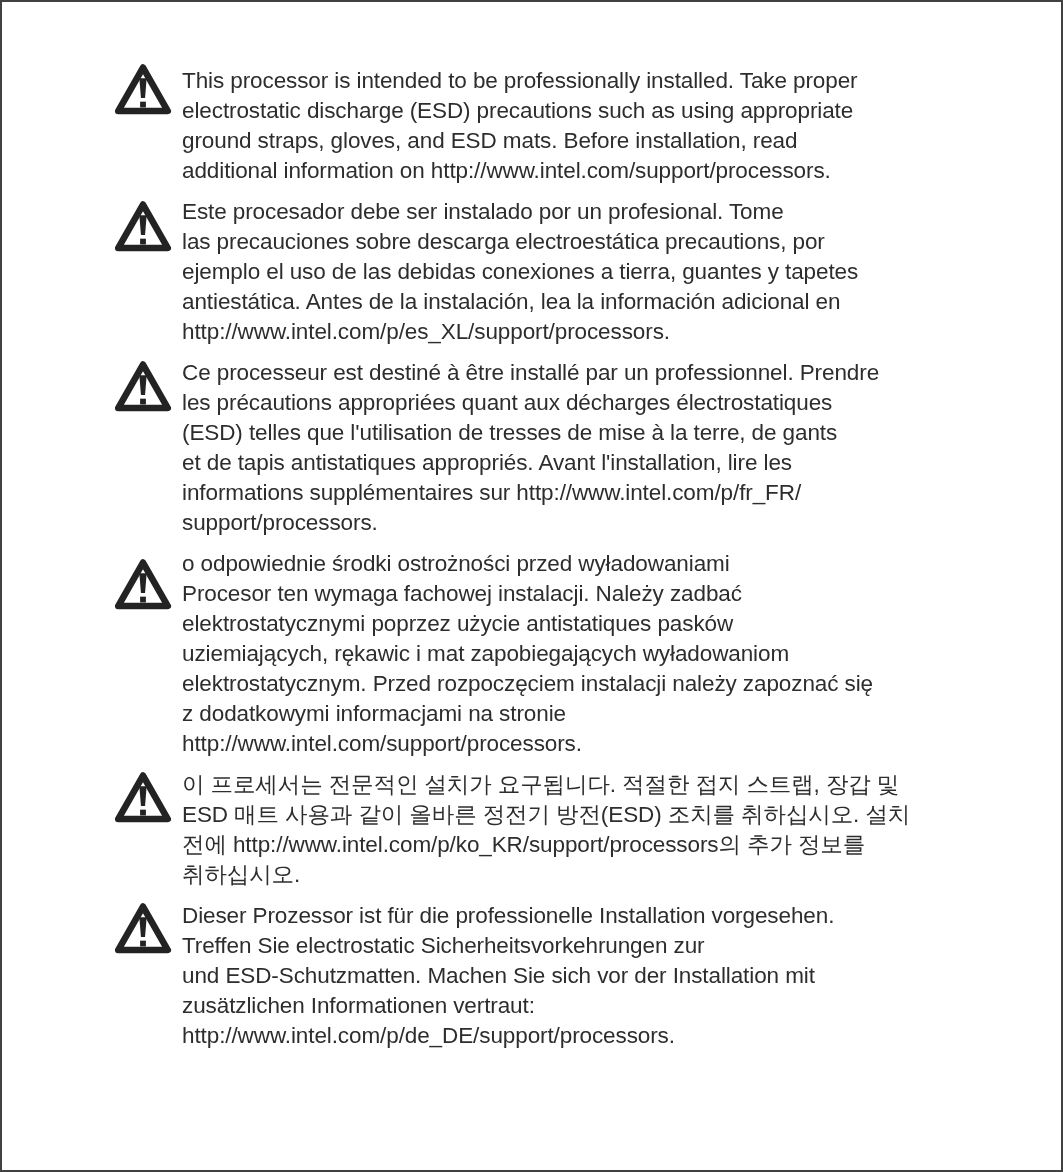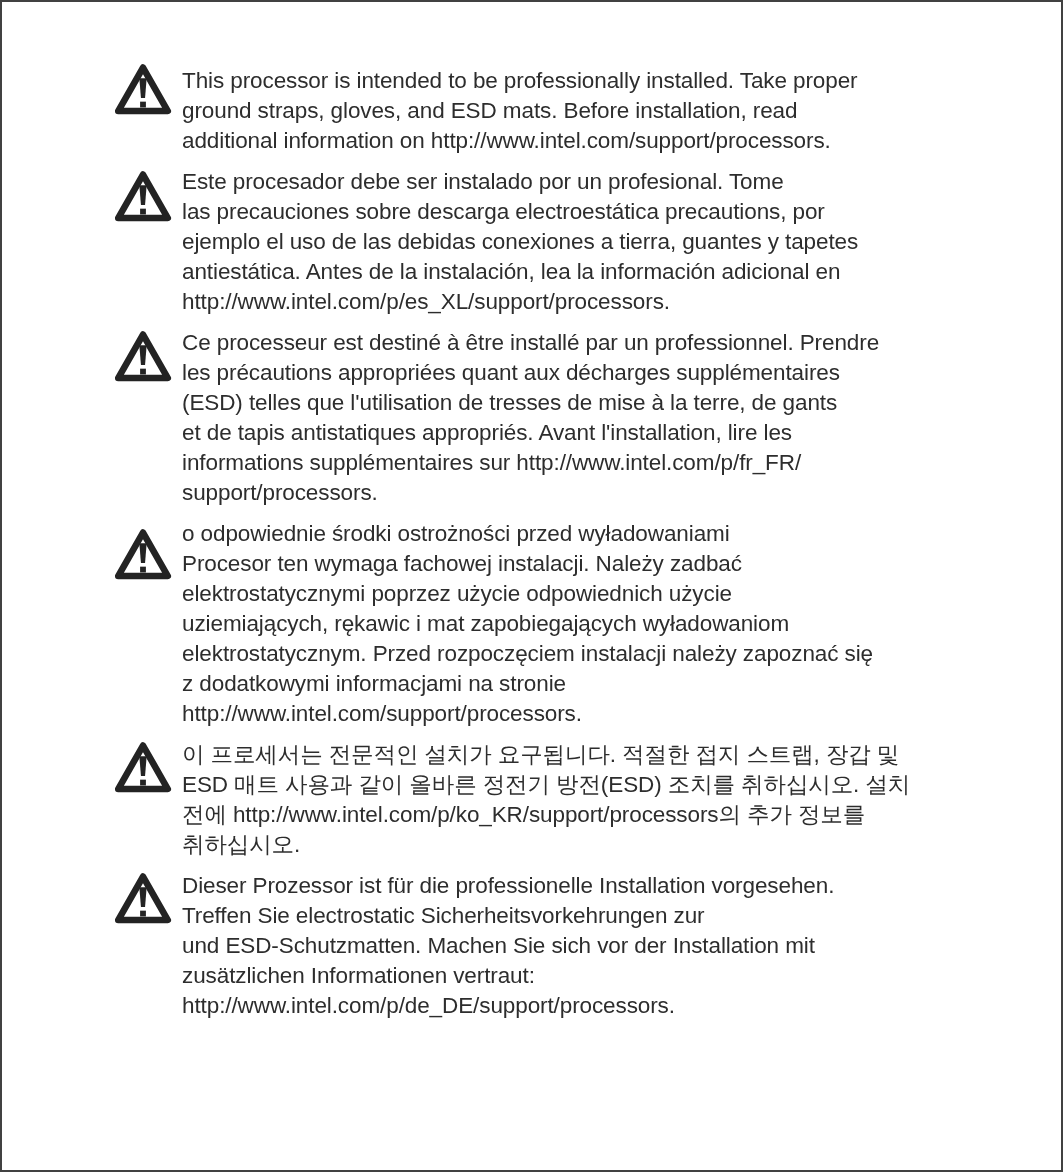--- a/index.html
+++ b/index.html
@@ -65,20 +65,21 @@
   <section class="warning">
     <span class="icon-wrap">
       <svg class="tri" viewBox="0 0 62 56" aria-hidden="true">
         <path class="tri-outline" d="M31 4.5 L57.5 51 L4.5 51 Z"></path>
         <polygon class="tri-mark" points="27.1,16 34.9,16 33.2,37 28.8,37"></polygon>
         <rect class="tri-dot" x="27.9" y="41" width="6.2" height="6.2"></rect>
       </svg>
     </span>
     <div class="lines">
           <div class="line">This processor is intended to be professionally installed. Take proper</div>
+          <div class="line">electrostatic discharge (ESD) precautions such as using appropriate</div>
           <div class="line">ground straps, gloves, and ESD mats. Before installation, read</div>
           <div class="line">additional information on http://www.intel.com/support/processors.</div>
         </div>
   </section>
 
   <section class="warning">
     <span class="icon-wrap">
       <svg class="tri" viewBox="0 0 62 56" aria-hidden="true">
         <path class="tri-outline" d="M31 4.5 L57.5 51 L4.5 51 Z"></path>
         <polygon class="tri-mark" points="27.1,16 34.9,16 33.2,37 28.8,37"></polygon>
@@ -97,40 +98,40 @@
   <section class="warning">
     <span class="icon-wrap">
       <svg class="tri" viewBox="0 0 62 56" aria-hidden="true">
         <path class="tri-outline" d="M31 4.5 L57.5 51 L4.5 51 Z"></path>
         <polygon class="tri-mark" points="27.1,16 34.9,16 33.2,37 28.8,37"></polygon>
         <rect class="tri-dot" x="27.9" y="41" width="6.2" height="6.2"></rect>
       </svg>
     </span>
     <div class="lines">
           <div class="line">Ce processeur est destiné à être installé par un professionnel. Prendre</div>
-          <div class="line">les précautions appropriées quant aux décharges supplémentaires</div>
+          <div class="line">les précautions appropriées quant aux décharges électrostatiques</div>
           <div class="line">(ESD) telles que l'utilisation de tresses de mise à la terre, de gants</div>
           <div class="line">et de tapis antistatiques appropriés. Avant l'installation, lire les</div>
           <div class="line">informations supplémentaires sur http://www.intel.com/p/fr_FR/</div>
           <div class="line">support/processors.</div>
         </div>
   </section>
 
   <section class="warning">
     <span class="icon-wrap">
       <svg class="tri" viewBox="0 0 62 56" aria-hidden="true">
         <path class="tri-outline" d="M31 4.5 L57.5 51 L4.5 51 Z"></path>
         <polygon class="tri-mark" points="27.1,16 34.9,16 33.2,37 28.8,37"></polygon>
         <rect class="tri-dot" x="27.9" y="41" width="6.2" height="6.2"></rect>
       </svg>
     </span>
     <div class="lines">
           <div class="line">o odpowiednie środki ostrożności przed wyładowaniami</div>
           <div class="line">Procesor ten wymaga fachowej instalacji. Należy zadbać</div>
-          <div class="line">elektrostatycznymi poprzez użycie odpowiednich użycie</div>
+          <div class="line">elektrostatycznymi poprzez użycie antistatiques pasków</div>
           <div class="line">uziemiających, rękawic i mat zapobiegających wyładowaniom</div>
           <div class="line">elektrostatycznym. Przed rozpoczęciem instalacji należy zapoznać się</div>
           <div class="line">z dodatkowymi informacjami na stronie</div>
           <div class="line">http://www.intel.com/support/processors.</div>
         </div>
   </section>
 
   <section class="warning">
     <span class="icon-wrap">
       <svg class="tri" viewBox="0 0 62 56" aria-hidden="true">

